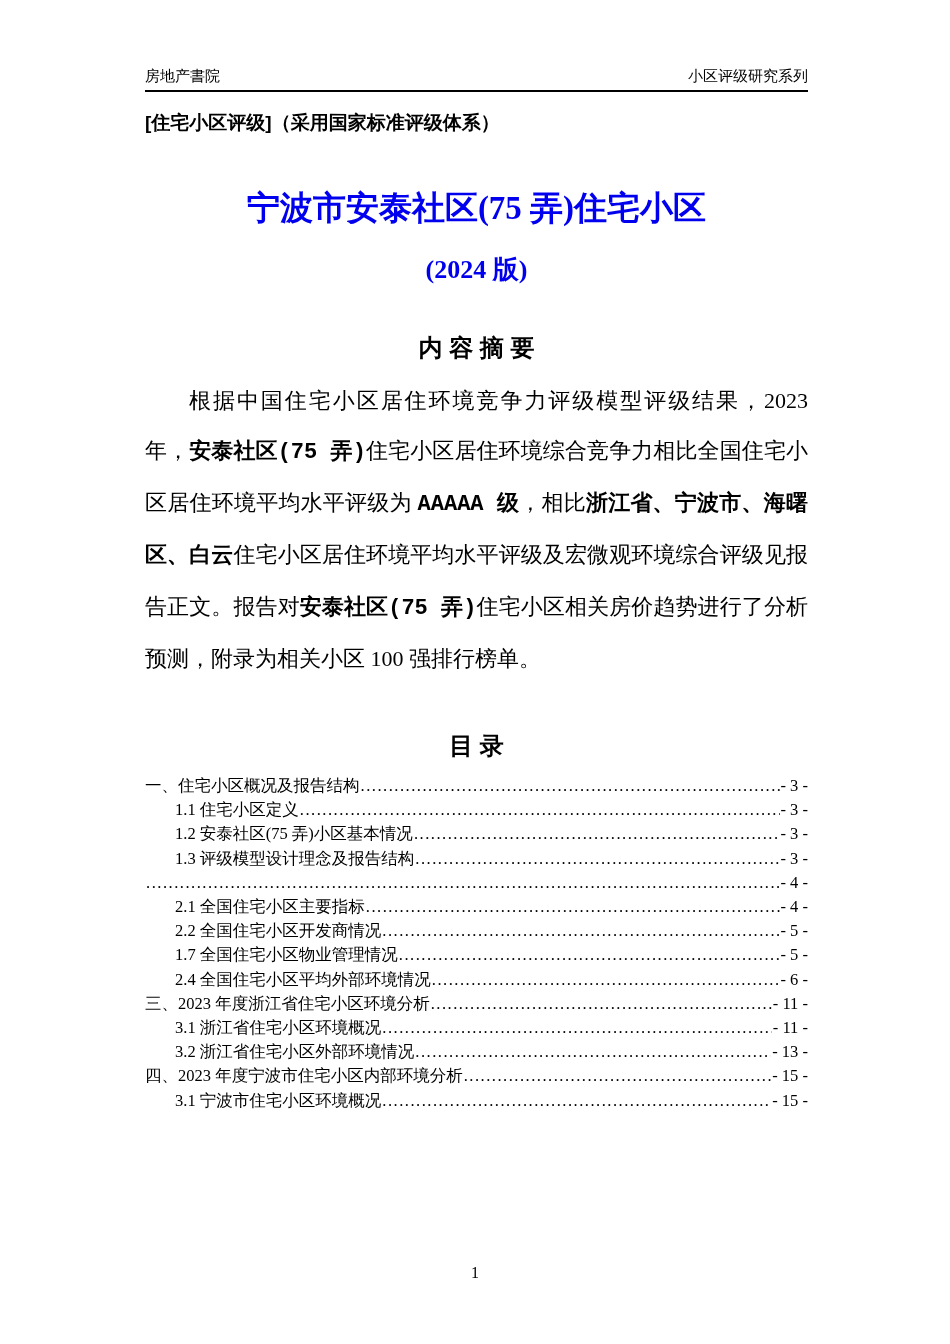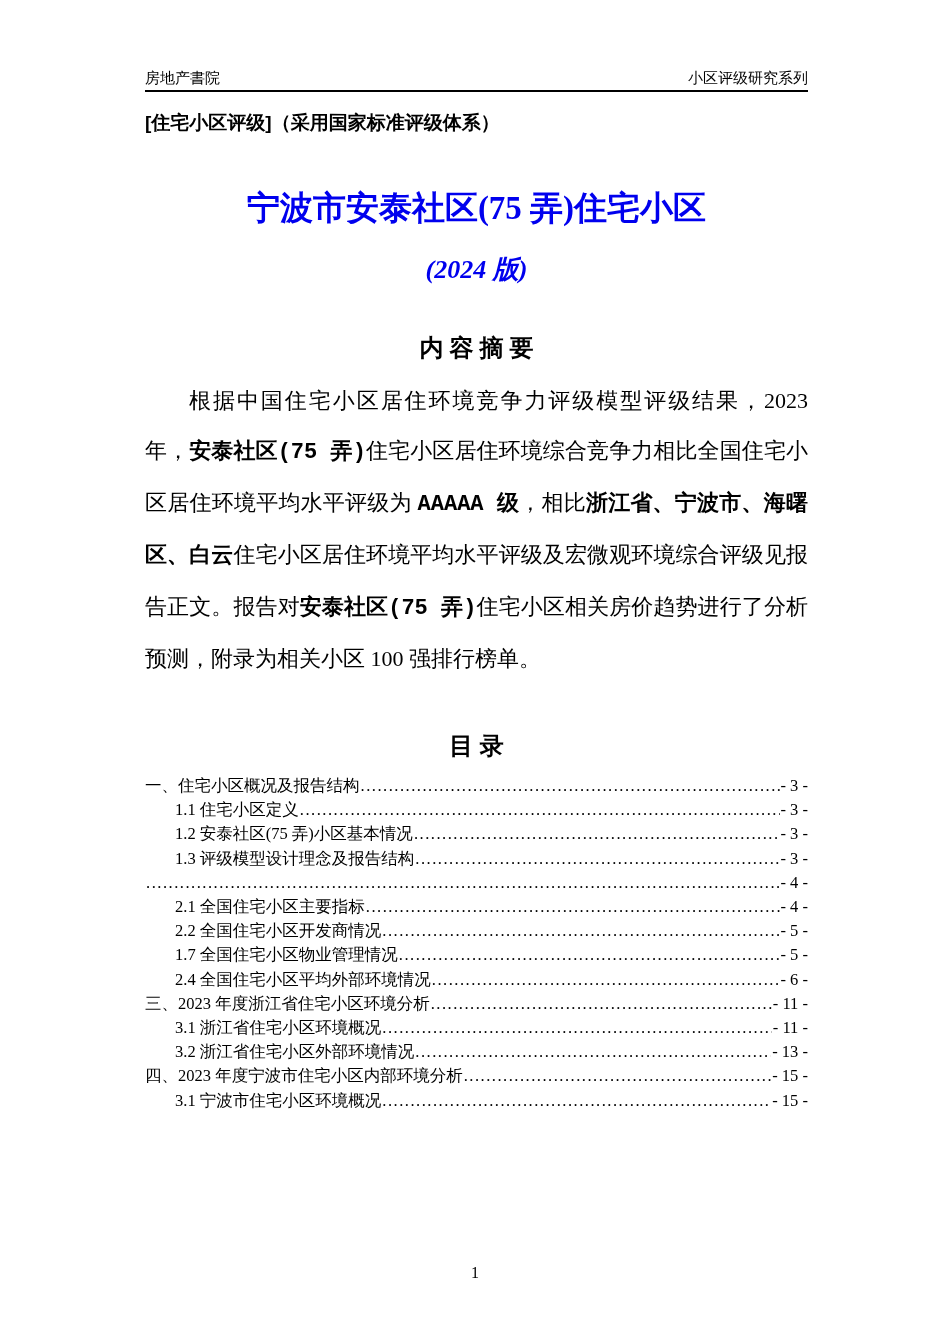--- a/index.html
+++ b/index.html
@@ -16,21 +16,21 @@
     margin: 0 auto;
     background: #ffffff;
     padding: 68px 142px 0 145px;
     font-family: "Liberation Serif", "DejaVu Serif", serif;
     overflow: hidden;
   }
   .top-header {
     display: flex;
     justify-content: space-between;
     align-items: flex-end;
-    font-family: Liberation Sans, sans-serif;
+    font-family: Liberation Mono, monospace;
     font-size: 15px;
     line-height: 19px;
     gap: 9px;
   }
   .header-rule {
     height: 0;
     border-top: 2px solid #000000;
     margin-top: 3px;
   }
   .doc-subtitle {
@@ -49,31 +49,30 @@
     line-height: 44px;
   }
   .title-line1 { margin-top: 50px; }
   .title-line2 { margin-top: 18px; }
   .title-version {
     margin: 22px 0 16px 0;
     font-family: "Liberation Serif", "DejaVu Serif", serif;
     font-weight: bold;
     font-size: 26px;
     line-height: 36px;
-    font-style: italic;
   }
   .section-heading {
     margin: 0;
     text-align: center;
     font-family: "Liberation Sans", "DejaVu Sans", sans-serif;
     font-weight: bold;
     font-size: 24px;
     line-height: 32px;
   }
-  .summary-heading { margin-top: 44px; font-family: Liberation Serif, serif; }
+  .summary-heading { margin-top: 44px; }
   .summary-paragraph {
     margin: 12px 0 0 0;
     font-size: 22px;
     line-height: 50px;
     text-align: justify;
     text-indent: 2em;
   }
   .summary-paragraph b { font-weight: bold; font-family: Liberation Mono, monospace; }
   .toc-heading { margin-top: 46px; }
   .toc-list {

